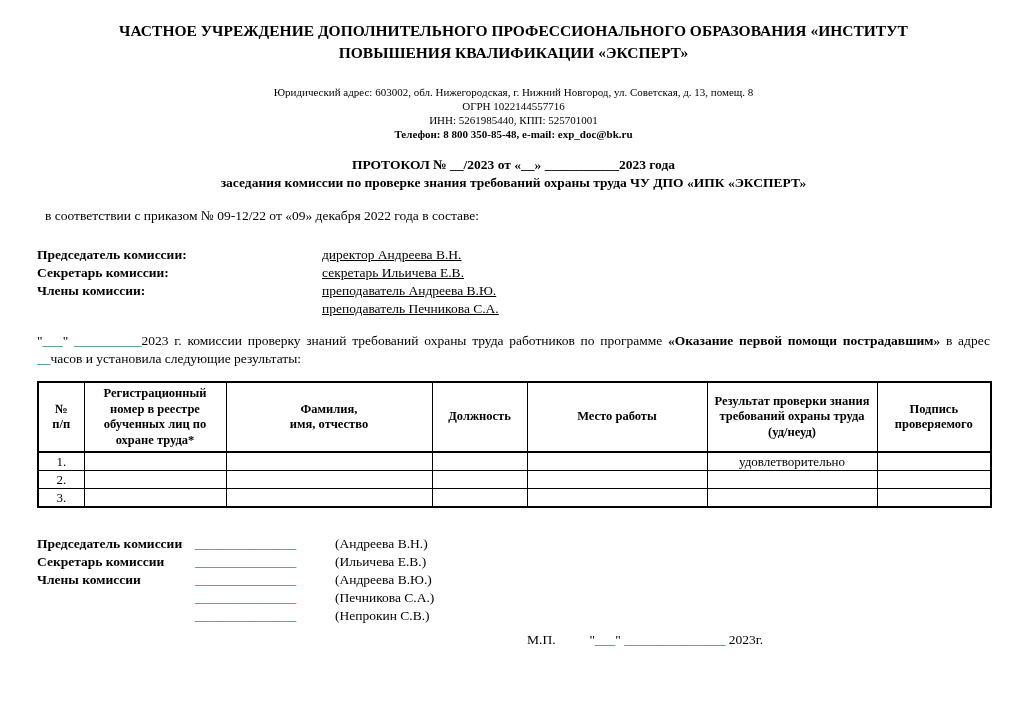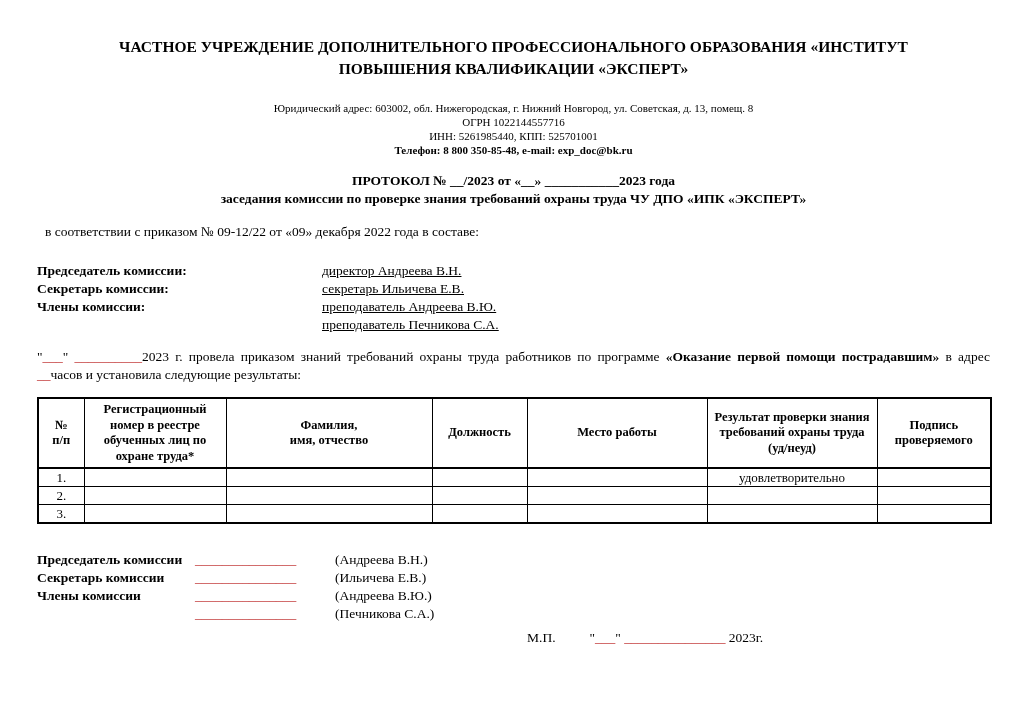--- a/index.html
+++ b/index.html
@@ -11,21 +11,20 @@
     position: relative;
     box-sizing: border-box;
     width: 1023px;
     height: 693px;
     background: #ffffff;
     color: #000000;
     font-family: "Liberation Serif", serif;
     font-size: 13.5px;
     padding: 20px 33px 0 37px;
     overflow: hidden;
-    margin-top: 16px;
   }
   
   .org-title {
     font-weight: bold;
     font-size: 15.5px;
     line-height: 22px;
     text-align: center;
     max-width: 880px;
     margin: 0 auto;
   }
@@ -59,21 +58,21 @@
     font-weight: bold;
     vertical-align: top;
   }
   .crow-value { text-decoration: underline; }
   
   .results {
     margin: 14px 0 0 0;
     text-align: justify;
     line-height: 18px;
   }
-  .blank { color: #b91c1c; }
+  .blank { color: #0f766e; }
   .results b { font-weight: bold; }
   
   table.results-table {
     margin-top: 13px;
     border-collapse: collapse;
     width: 953px;
     table-layout: fixed;
     border: 2px solid #000;
   }
   .results-table td {
@@ -145,21 +144,21 @@
       <span class="crow-label">Секретарь комиссии:</span><span class="crow-value">секретарь Ильичева Е.В.</span>
     </div>
     <div class="crow">
       <span class="crow-label">Члены комиссии:</span><span class="crow-value">преподаватель Андреева В.Ю.</span>
     </div>
     <div class="crow">
       <span class="crow-label"></span><span class="crow-value">преподаватель Печникова С.А.</span>
     </div>
   </div>
 
-  <p class="results"><span>"</span><span class="blank">___</span><span>"</span> <span class="blank">__________</span><span>2023 г.</span> <span>провела приказом знаний требований охраны труда работников по программе</span> <b>«Оказание первой помощи пострадавшим»</b><span> в адрес </span><span class="blank">__</span><span>часов и установила следующие результаты:</span></p>
+  <p class="results"><span>"</span><span class="blank">___</span><span>"</span> <span class="blank">__________</span><span>2023 г.</span> <span>комиссии проверку знаний требований охраны труда работников по программе</span> <b>«Оказание первой помощи пострадавшим»</b><span> в адрес </span><span class="blank">__</span><span>часов и установила следующие результаты:</span></p>
 
   <table class="results-table">
     <colgroup>
       <col style="width:46px">
         <col style="width:142px">
         <col style="width:206px">
         <col style="width:95px">
         <col style="width:180px">
         <col style="width:170px">
         <col style="width:114px">
@@ -214,19 +213,22 @@
     </div>
     <div class="sig-row">
       <span class="sig-label">Секретарь комиссии</span><span class="sig-line blank">_______________</span><span class="sig-name">(Ильичева Е.В.)</span>
     </div>
     <div class="sig-row">
       <span class="sig-label">Члены комиссии</span><span class="sig-line blank">_______________</span><span class="sig-name">(Андреева В.Ю.)</span>
     </div>
     <div class="sig-row">
       <span class="sig-label"></span><span class="sig-line blank">_______________</span><span class="sig-name">(Печникова С.А.)</span>
     </div>
+    <div class="sig-row">
+      <span class="sig-label"></span><span class="sig-line blank">_______________</span><span class="sig-name">(Непрокин С.В.)</span>
+    </div>
   </div>
 
   <div class="mp-line">
     <span class="mp-stamp">М.П.</span><span class="mp-quotes"><span>"</span><span class="blank">___</span><span>"</span></span> <span class="blank">_______________</span> <span>2023г.</span>
   </div>
 
 </div>
 
 </body></html>

